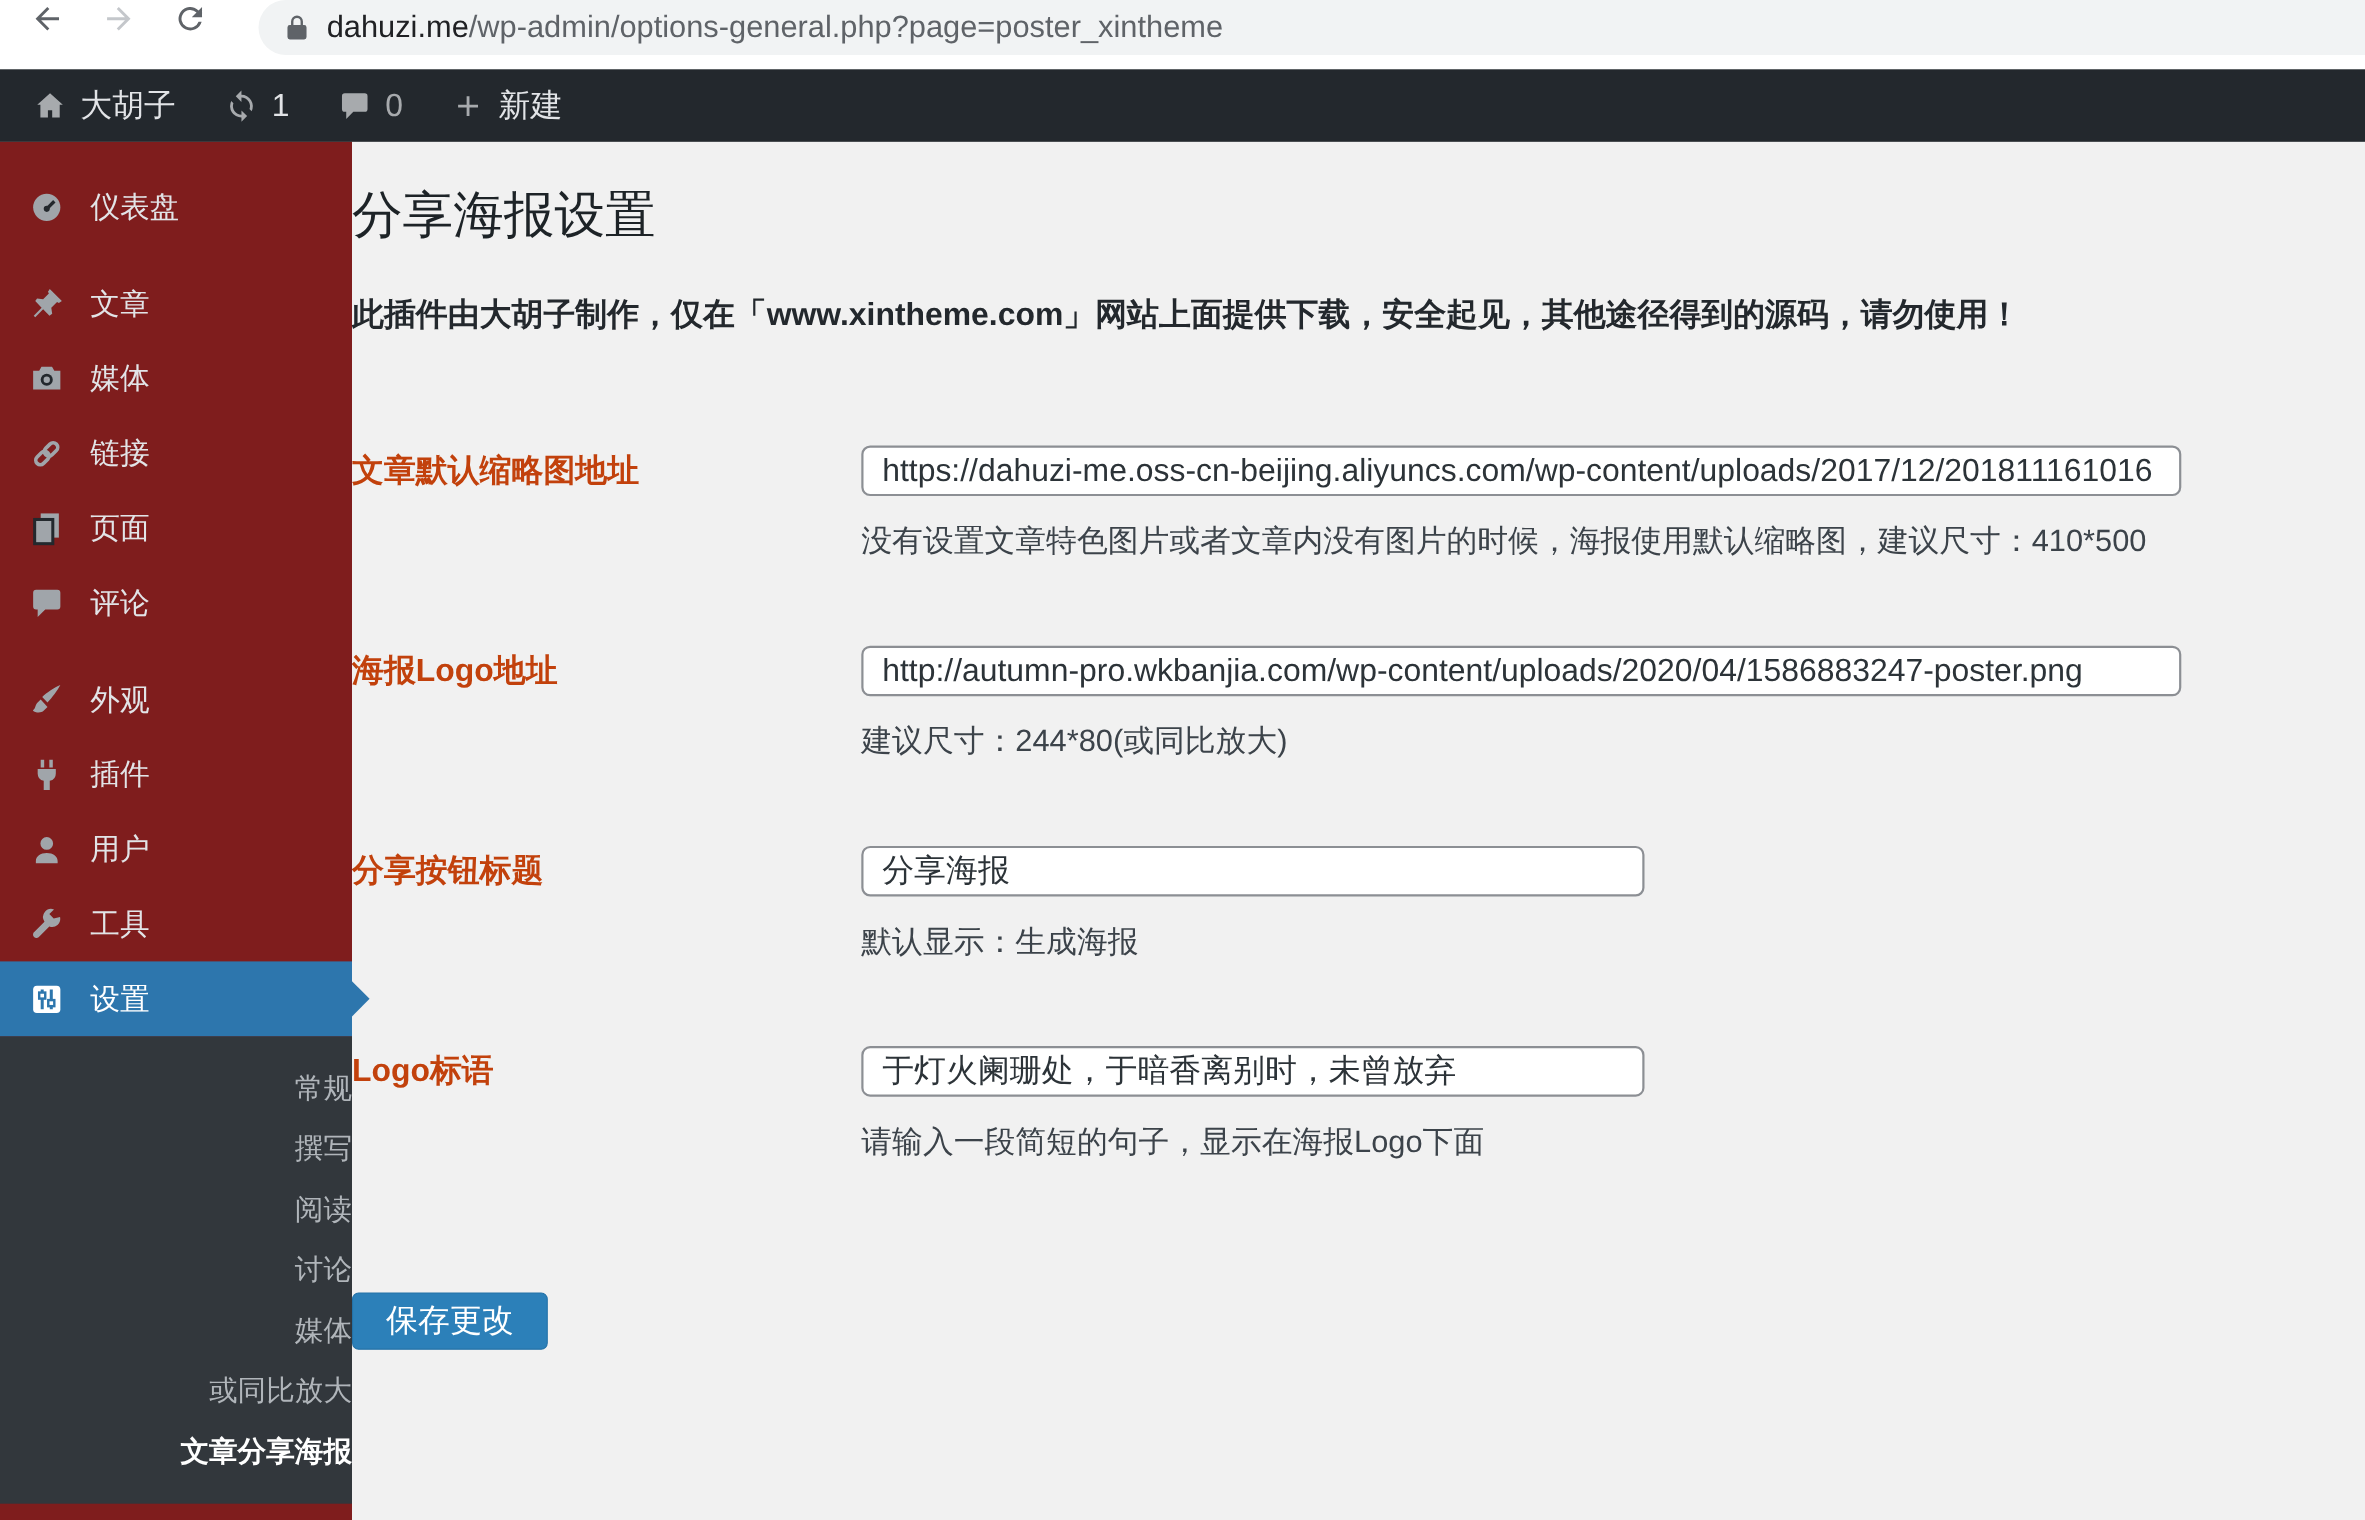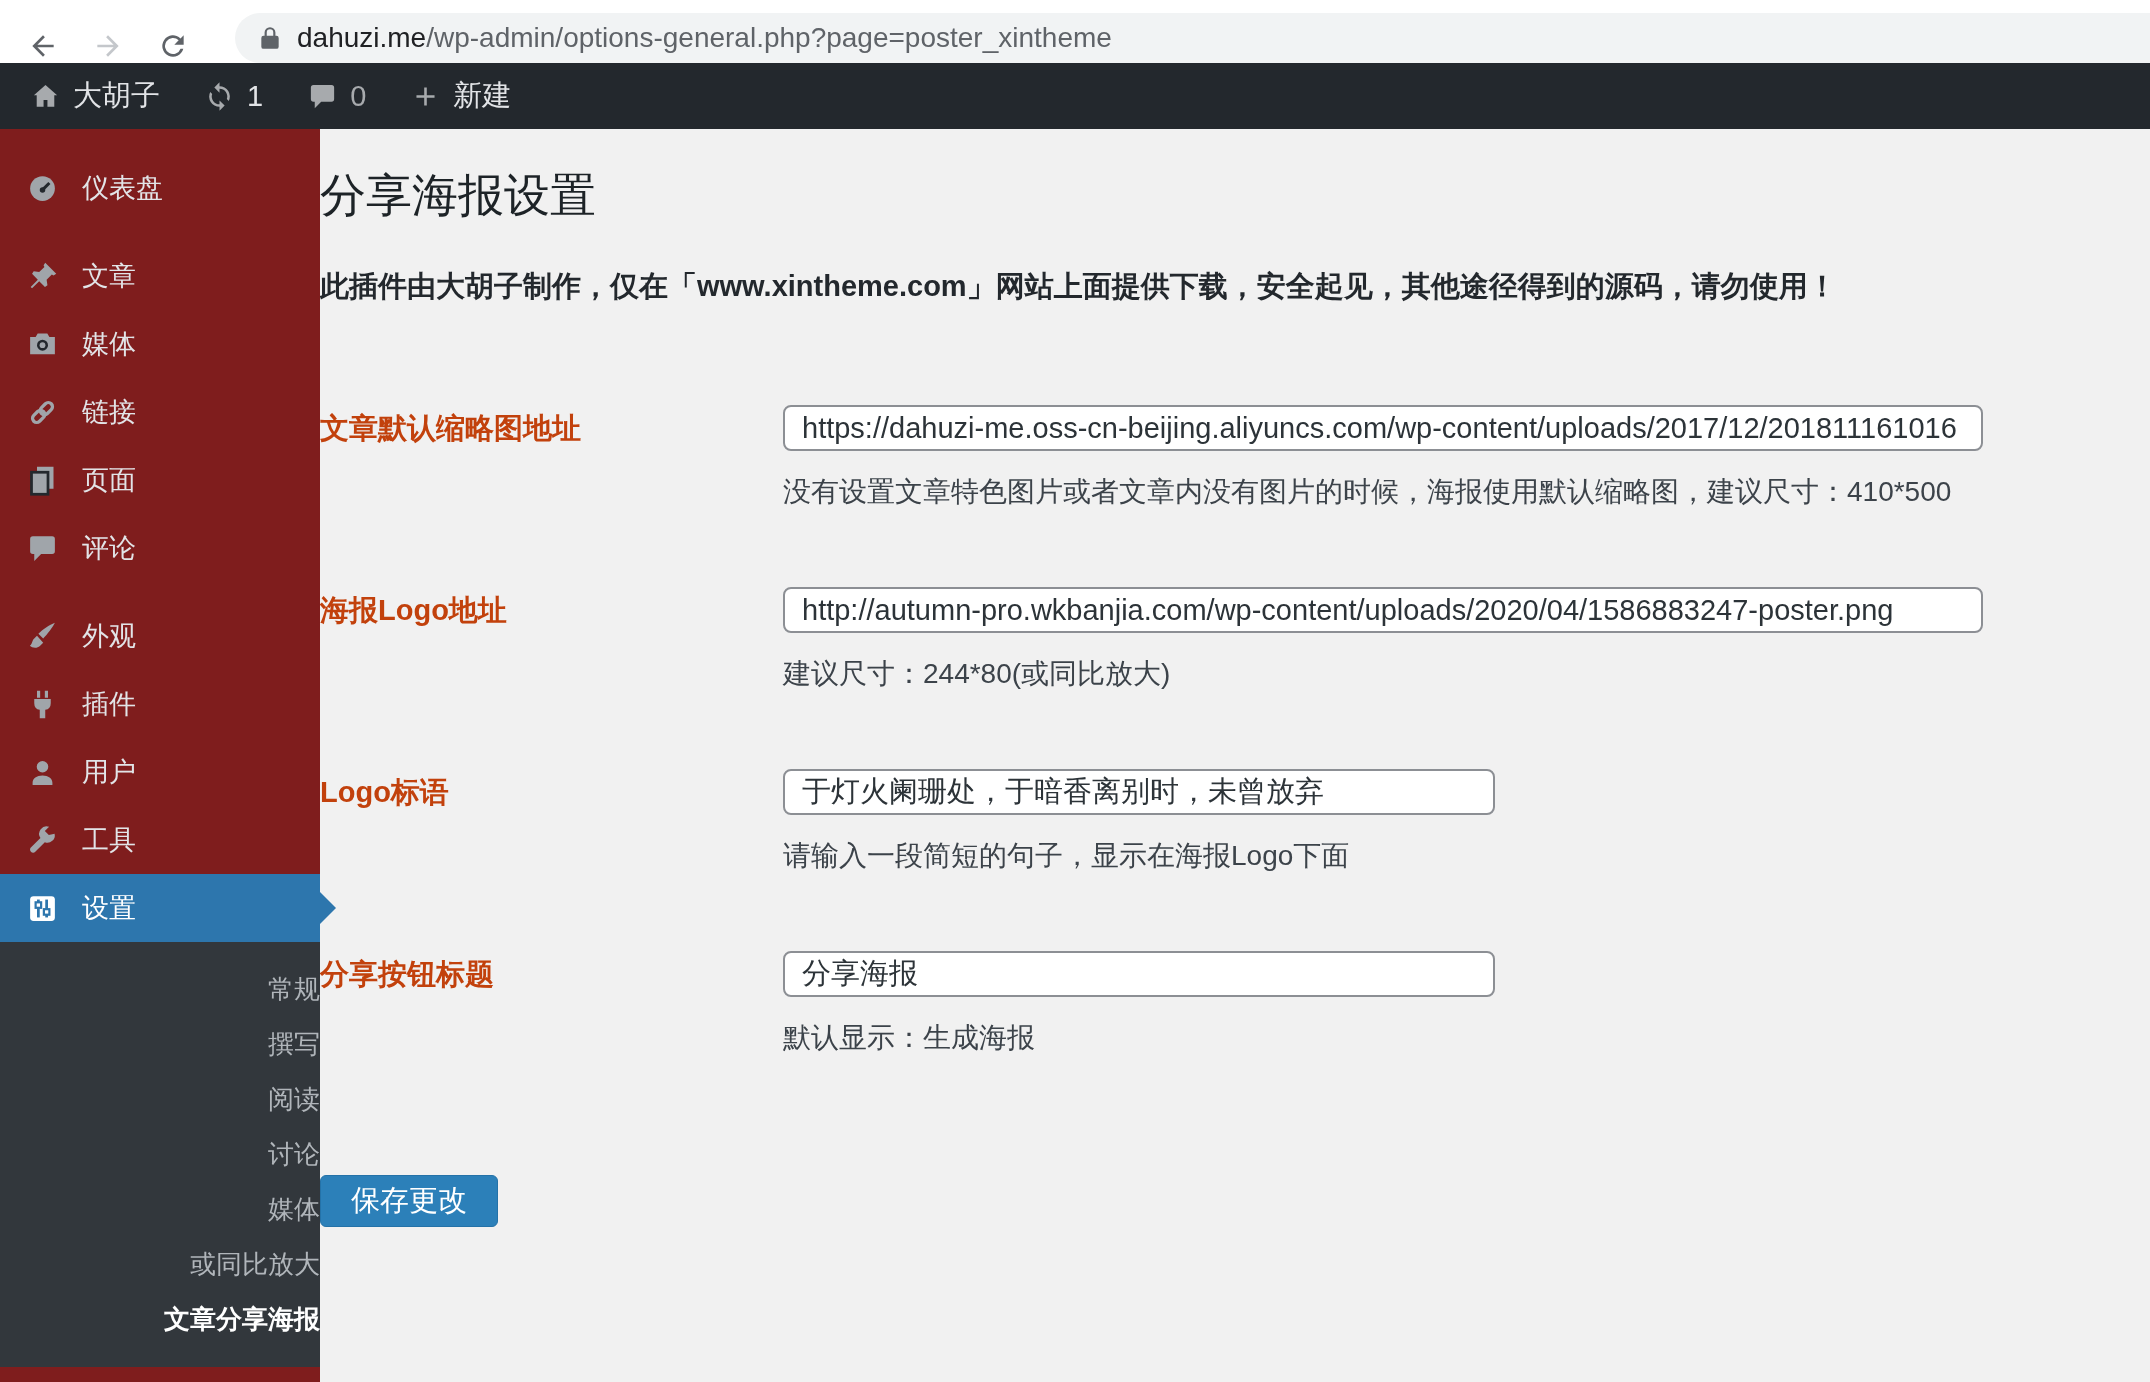--- a/index.html
+++ b/index.html
@@ -1,20 +1,20 @@
 <!DOCTYPE html>
 <html><head>
 <meta charset="utf-8">
 <style>
   * { box-sizing: border-box; margin: 0; padding: 0; }
   html,body { width:2150px; height:1382px; overflow:hidden; }
   body { font-family:"Liberation Sans","DejaVu Sans",sans-serif; background:#f1f1f1; }
 
   
-  .browser { height:63px; background:#ffffff; display:flex; align-items:flex-end; padding-left:26px; }
+  .browser { height:63px; background:#ffffff; display:flex; align-items:flex-start; padding-left:26px; }
   .nav-ico { width:34px; height:34px; flex:0 0 auto; margin-right:31px; display:flex; align-items:center; justify-content:center; }
   .nav-ico svg { width:32px; height:32px; }
   .ico-back  { color:#5f6368; }
   .ico-fwd   { color:#c4c7cb; }
   .ico-rld   { color:#5f6368; }
   .urlbar { flex:1; height:50px; background:#f1f3f4; border-radius:26px; margin-left:14px; margin-right:-30px;
             display:flex; align-items:center; padding-left:22px; }
   .lock { width:26px; height:26px; color:#5f6368; margin-right:14px; }
   .url { font-size:28px; white-space:nowrap; }
   .url .dom  { color:#202124; }
@@ -247,31 +247,31 @@
 
       <div class="frow">
         <div class="lbl">海报Logo地址</div>
         <div class="fcol">
           <input class="wide" type="text" value="http://autumn-pro.wkbanjia.com/wp-content/uploads/2020/04/1586883247-poster.png" style="">
           <div class="help">建议尺寸：244*80(或同比放大)</div>
         </div>
       </div>
 
       <div class="frow">
+        <div class="lbl">分享按钮标题</div>
+        <div class="fcol">
+          <input class="narrow" type="text" value="分享海报" style="">
+          <div class="help">默认显示：生成海报</div>
+        </div>
+      </div>
+
+      <div class="frow">
         <div class="lbl">Logo标语</div>
         <div class="fcol">
           <input class="narrow" type="text" value="于灯火阑珊处，于暗香离别时，未曾放弃" style="">
           <div class="help">请输入一段简短的句子，显示在海报Logo下面</div>
-        </div>
-      </div>
-
-      <div class="frow">
-        <div class="lbl">分享按钮标题</div>
-        <div class="fcol">
-          <input class="narrow" type="text" value="分享海报" style="">
-          <div class="help">默认显示：生成海报</div>
         </div>
       </div>
 
       <button class="save-btn">保存更改</button>
     </div>
   </main>
 </div>
 
 </body></html>

